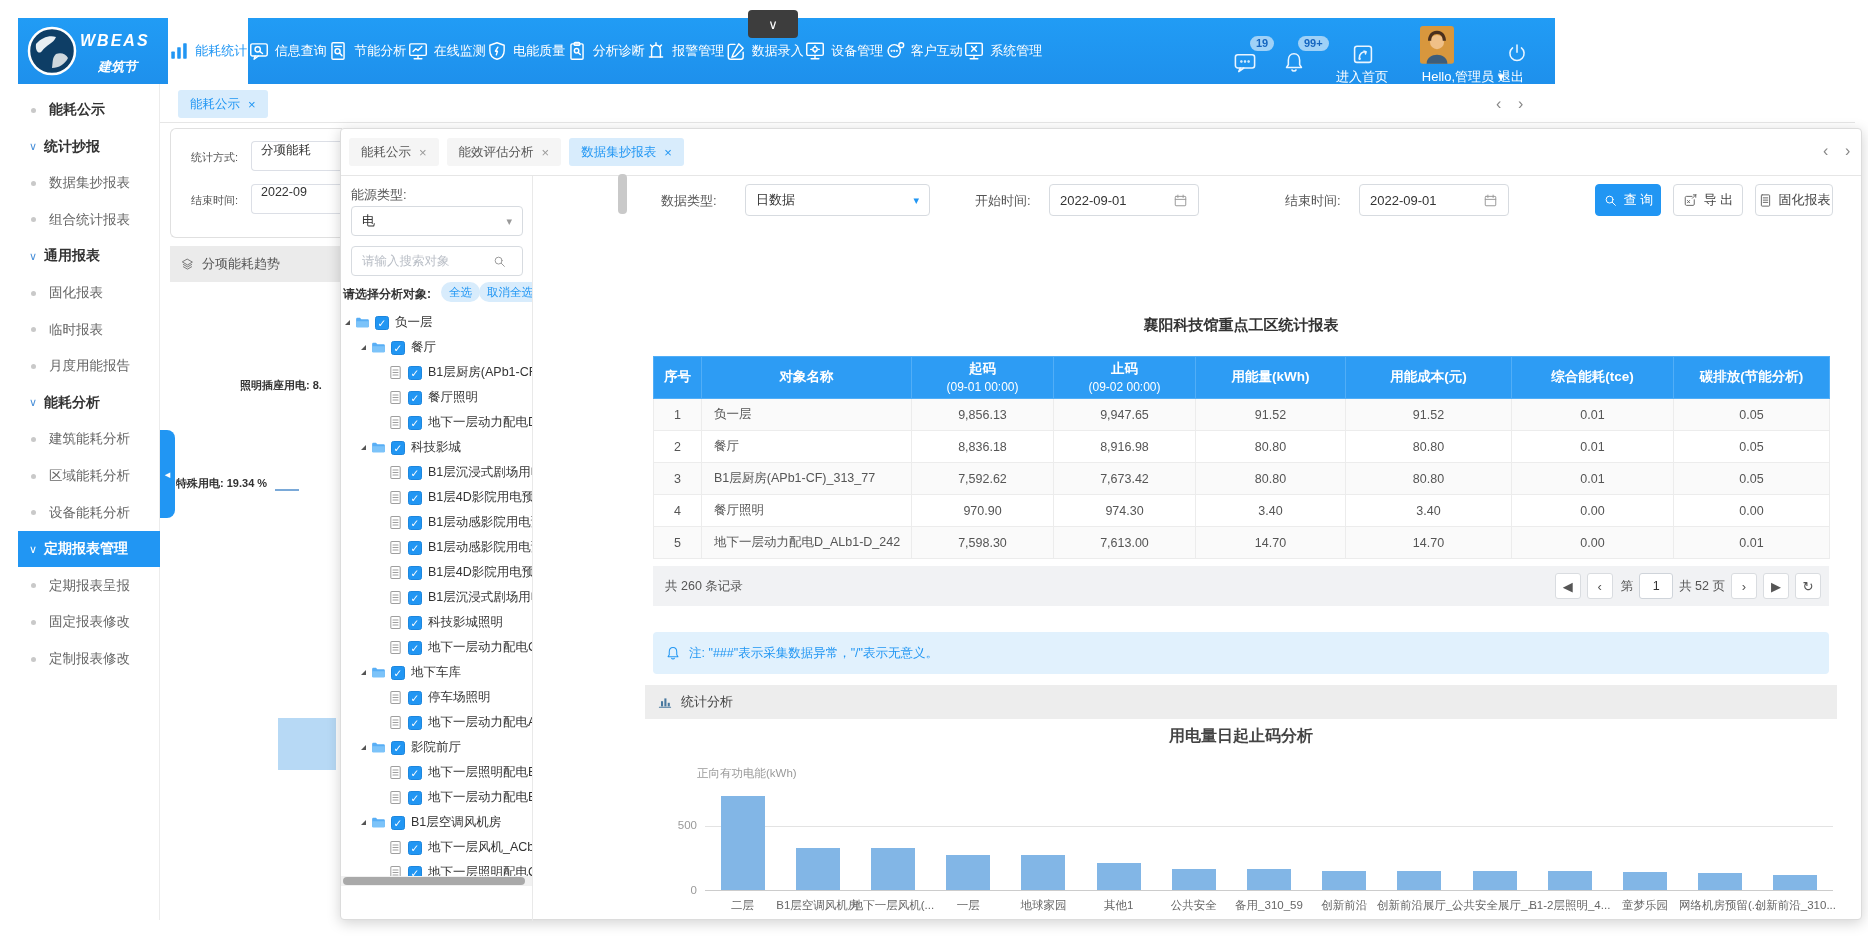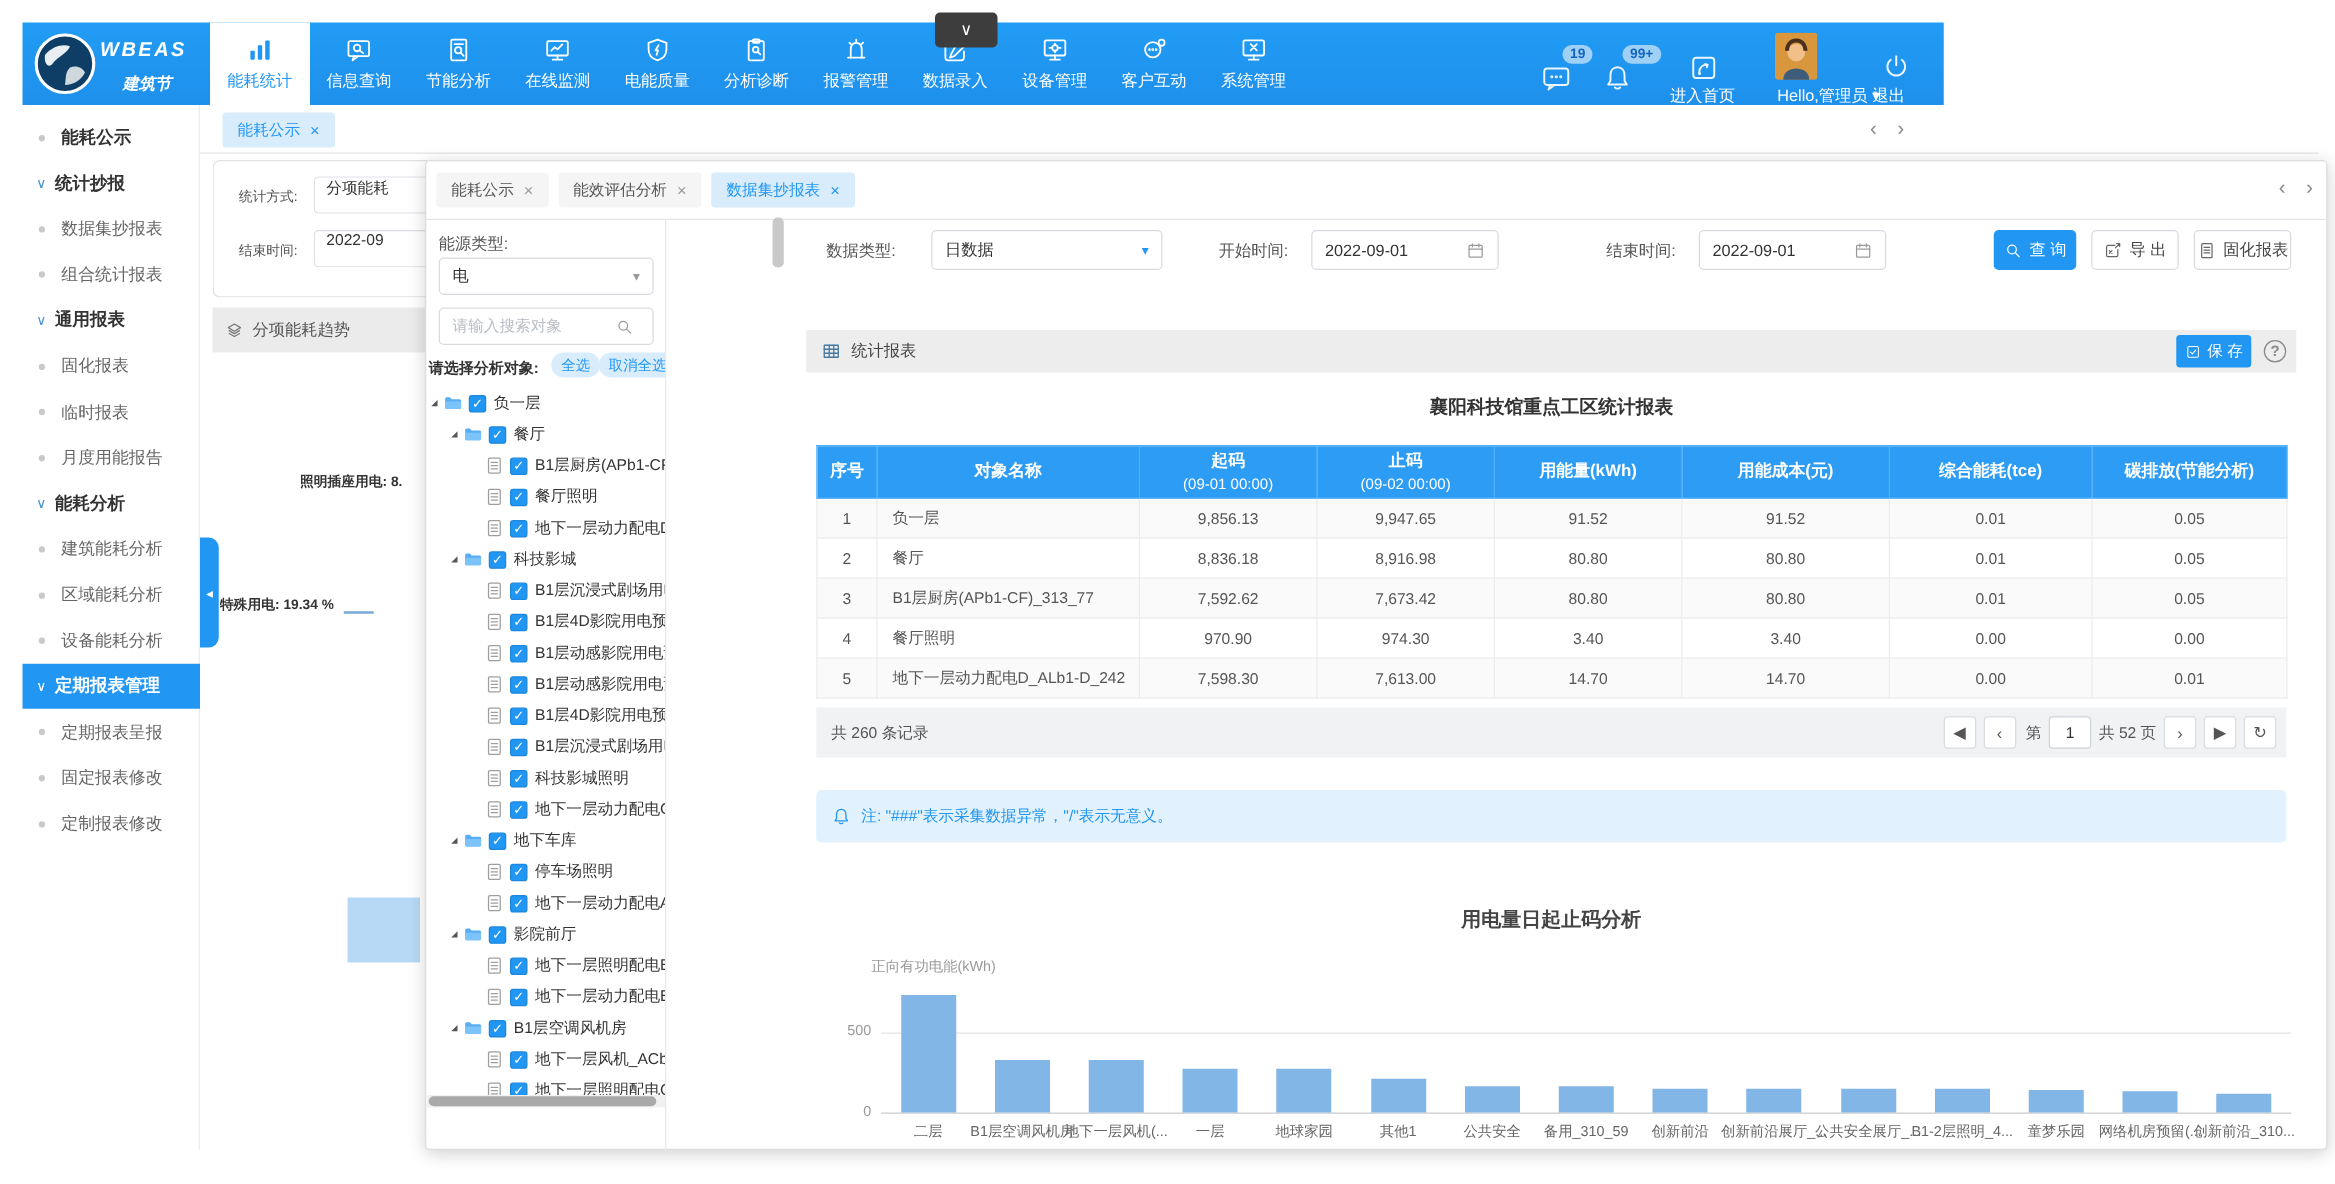--- a/index.html
+++ b/index.html
@@ -10,21 +10,21 @@
 .icon{display:inline-flex;align-items:center;justify-content:center}
 .icon svg{width:100%;height:100%}
 
 
 #topnav{position:absolute;left:18px;top:18px;width:1537px;height:66px;background:linear-gradient(180deg,#219cf5,#1e90ec);display:flex;align-items:stretch}
 #logo{position:relative;width:150px;flex:0 0 150px}
 #logo .globe{position:absolute;left:8px;top:7px;width:52px;height:52px}
 #logo .brand{position:absolute;left:62px;top:14px;color:#fff;font-size:16px;font-weight:bold;font-style:italic;letter-spacing:2px}
 #logo .brand-sub{position:absolute;left:80px;top:40px;color:#fff;font-size:13px;font-weight:bold;font-style:italic;white-space:nowrap;overflow:hidden;width:68px}
 #nav-items{display:flex;height:100%}
-.nav-item{width:79.5px;height:100%;display:flex;flex-direction:column;align-items:center;justify-content:center;gap:5px;cursor:pointer;color:#fff}
+.nav-item{width:79.5px;height:100%;display:flex;flex-direction:row;align-items:center;justify-content:center;gap:5px;cursor:pointer;color:#fff}
 .nav-item.active{background:#fff;color:#2196f3}
 .nav-icon{width:22px;height:22px}
 .nav-label{font-size:13px;white-space:nowrap}
 .nav-right-ic{position:absolute;width:24px;height:24px;color:#eaf5ff}
 .nav-badge{position:absolute;background:#9fd1f7;color:#1565c0;font-size:11px;font-weight:bold;border-radius:9px;padding:1px 6px;line-height:13px}
 .nav-right-lbl{position:absolute;color:#fff;font-size:13px;white-space:nowrap}
 #nav-dropdown{position:absolute;left:748px;top:10px;width:50px;height:28px;background:#3d3d3d;border-radius:4px;color:#fff;font-size:13px;display:flex;align-items:center;justify-content:center}
 #avatar{position:absolute;left:1402px;top:8px;width:34px;height:38px;border-radius:3px;overflow:hidden}
 
 
@@ -746,39 +746,20 @@
       <div class="btn" style="left:1110px;width:78px">
         <span class="icon">
             <svg viewBox="0 0 20 20" fill="none" stroke="currentColor" stroke-width="1.3" stroke-linecap="round" stroke-linejoin="round">
               <rect x="4.5" y="2.5" width="11" height="15" rx="1"></rect>
               <path d="M7 6.5 H13 M7 9.5 H13 M7 12.5 H13"></path>
             </svg>
           </span>
           <span>固化报表</span>
       </div>
 
-      <div class="c-sechd" style="top:88px">
-        <span class="icon">
-            <svg viewBox="0 0 20 20" fill="none" stroke="currentColor" stroke-width="1.3" stroke-linecap="round" stroke-linejoin="round">
-              <rect x="3" y="4" width="14" height="12"></rect>
-              <path d="M3 8 H17 M3 12 H17 M8 4 V16 M12.5 4 V16"></path>
-            </svg>
-          </span>
-        <span>统计报表</span>
-        <div id="save-btn">
-          <span class="icon">
-              <svg viewBox="0 0 20 20" fill="none" stroke="currentColor" stroke-width="1.3" stroke-linecap="round" stroke-linejoin="round">
-                <rect x="3.5" y="3.5" width="13" height="13" rx="1.5"></rect>
-                <path d="M6.8 10.3 L9 12.5 L13.2 7.8"></path>
-              </svg>
-            </span>
-          <span>保 存</span>
-        </div>
-        <div id="help-circle">?</div>
-      </div>
 
       <div id="tbl-title">襄阳科技馆重点工区统计报表</div>
       <table id="report-table">
         <colgroup>
             <col>
             <col>
             <col>
             <col>
             <col>
             <col>
@@ -885,20 +866,33 @@
       <div id="note-bar">
         <span class="icon">
             <svg viewBox="0 0 20 20" fill="none" stroke="currentColor" stroke-width="1.3" stroke-linecap="round" stroke-linejoin="round">
               <path d="M10 3.2 C7.2 3.2 5.3 5.3 5.3 8.6 V12.2 L3.8 14.6 H16.2 L14.7 12.2 V8.6 C14.7 5.3 12.8 3.2 10 3.2 Z"></path>
               <path d="M8.3 16.6 C8.7 17.7 11.3 17.7 11.7 16.6"></path>
             </svg>
           </span>
         <span>注: "###"表示采集数据异常，"/"表示无意义。</span>
       </div>
 
+      <div class="c-sechd" style="top:509px">
+        <span class="icon">
+            <svg viewBox="0 0 20 20">
+              <path d="M3 16.5 H17" stroke="currentColor" stroke-width="1.3" stroke-linecap="round"></path>
+              <g fill="currentColor">
+                <rect x="5" y="9" width="2.6" height="6.5"></rect>
+                <rect x="9.2" y="5.5" width="2.6" height="10"></rect>
+                <rect x="13.4" y="11" width="2.6" height="4.5"></rect>
+              </g>
+            </svg>
+          </span>
+        <span>统计分析</span>
+      </div>
 
       <div id="chart">
         <div id="chart-title">用电量日起止码分析</div>
         <div id="chart-ylabel">正向有功电能(kWh)</div>
         <div id="plot">
             <div class="grid"></div>
             <div class="bar" style="left:15.600000000000001px;height:94.25px;background:#82b6e6"></div>
             <div class="bar" style="left:90.80000000000001px;height:42.25px;background:#82b6e6"></div>
             <div class="bar" style="left:166px;height:41.86px;background:#82b6e6"></div>
             <div class="bar" style="left:241.20000000000002px;height:35.1px;background:#82b6e6"></div>

